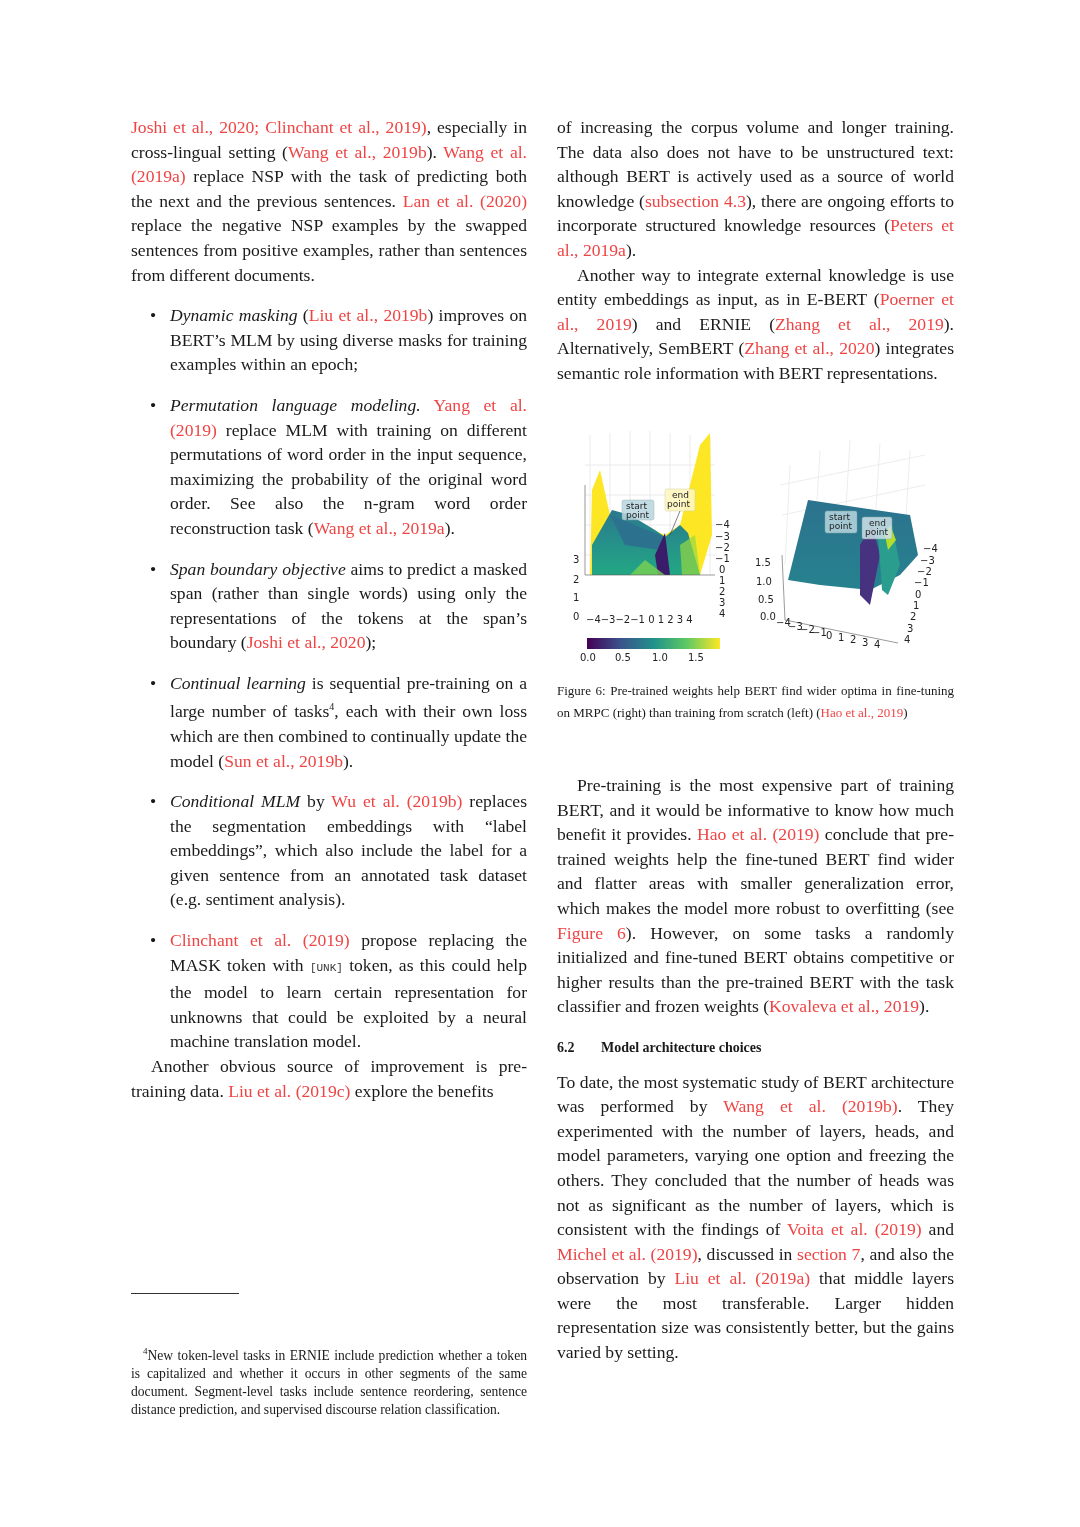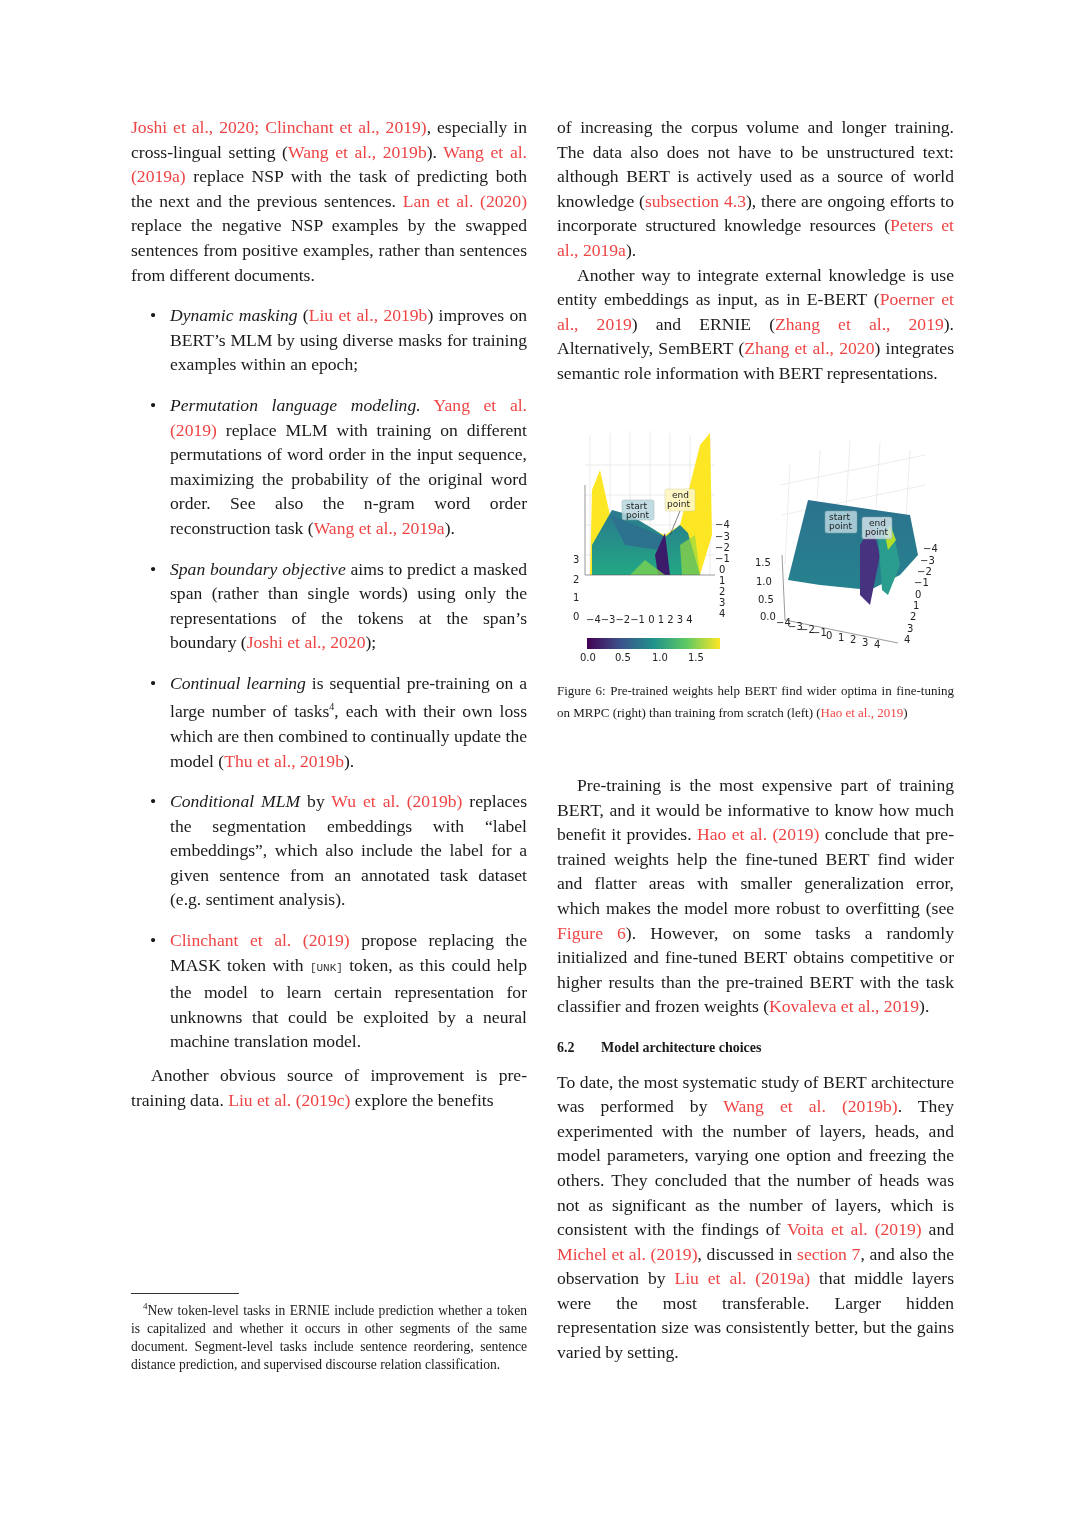--- a/index.html
+++ b/index.html
@@ -10,43 +10,43 @@
   .col-right { left: 557px; width: 397px; }
   .cite { color: #ef4444; }
   p { margin: 0; }
   .indent { text-indent: 20px; }
   ul.bullets { list-style: none; margin: 0; padding: 0; }
   ul.bullets li { position: relative; padding-left: 39px; margin-top: 16px; }
   ul.bullets li::before { content: "\2022"; position: absolute; left: 19px; top: 0; }
   em { font-style: italic; }
   .mono { font-family: "Liberation Mono", "DejaVu Sans Mono", monospace; font-size: 11px; color: #333; }
   .fnrule { position: absolute; left: 131px; top: 1293px; width: 108px; border-top: 1px solid #333; }
-  .footnote { position: absolute; left: 131px; top: 1297px; width: 396px; font-size: 13.6px; line-height: 18.3px; text-align: justify; }
+  .footnote { position: absolute; left: 131px; top: 1342px; width: 396px; font-size: 13.6px; line-height: 18.3px; text-align: justify; }
   .footnote sup { font-size: 9px; }
   .figure { position: absolute; left: 570px; top: 425px; width: 380px; height: 240px; }
   .caption { position: absolute; left: 557px; top: 680px; width: 397px; font-size: 13px; line-height: 21.5px; text-align: justify; }
   .heading { font-weight: bold; font-size: 14px; margin: 17px 0 9px 0; }
   .heading .num { display: inline-block; width: 44px; }
   .tick { font-family: "DejaVu Sans", sans-serif; font-size: 10px; fill: #222; }
   .lbl { font-family: "DejaVu Sans", sans-serif; font-size: 9px; fill: #222; }
 </style>
 </head>
 <body>
 
 <div class="col col-left">
   <p><span class="cite">Joshi et al., 2020; Clinchant et al., 2019)</span><span>, especially in cross-lingual setting (</span><span class="cite">Wang et al., 2019b</span><span>). </span><span class="cite">Wang et al. (2019a)</span><span> replace NSP with the task of predicting both the next and the previous sentences. </span><span class="cite">Lan et al. (2020)</span><span> replace the negative NSP examples by the swapped sentences from positive examples, rather than sentences from different documents.</span></p>
   <ul class="bullets" id="bullet-list">
       <li><em>Dynamic masking</em><span> (</span><span class="cite">Liu et al., 2019b</span><span>) improves on BERT’s MLM by using diverse masks for training examples within an epoch;</span></li>
       <li><em>Permutation language modeling.</em><span> </span><span class="cite">Yang et al. (2019)</span><span> replace MLM with training on different permutations of word order in the input sequence, maximizing the probability of the original word order. See also the n-gram word order reconstruction task (</span><span class="cite">Wang et al., 2019a</span><span>).</span></li>
       <li><em>Span boundary objective</em><span> aims to predict a masked span (rather than single words) using only the representations of the tokens at the span’s boundary (</span><span class="cite">Joshi et al., 2020</span><span>);</span></li>
-      <li><em>Continual learning</em><span> is sequential pre-training on a large number of tasks</span><sup style="font-size: 10px;">4</sup><span>, each with their own loss which are then combined to continually update the model (</span><span class="cite">Thu et al., 2019b</span><span>).</span></li>
+      <li><em>Continual learning</em><span> is sequential pre-training on a large number of tasks</span><sup style="font-size: 10px;">4</sup><span>, each with their own loss which are then combined to continually update the model (</span><span class="cite">Sun et al., 2019b</span><span>).</span></li>
       <li><em>Conditional MLM</em><span> by </span><span class="cite">Wu et al. (2019b)</span><span> replaces the segmentation embeddings with “label embeddings”, which also include the label for a given sentence from an annotated task dataset (e.g. sentiment analysis).</span></li>
       <li><span class="cite">Clinchant et al. (2019)</span><span> propose replacing the MASK token with </span><span class="mono">[UNK]</span><span> token, as this could help the model to learn certain representation for unknowns that could be exploited by a neural machine translation model.</span></li>
     </ul>
-  <p class="indent" style="margin-top:9px"><span>Another obvious source of improvement is pre-training data. </span><span class="cite">Liu et al. (2019c)</span><span> explore the benefits</span></p>
+  <p class="indent" style=""><span>Another obvious source of improvement is pre-training data. </span><span class="cite">Liu et al. (2019c)</span><span> explore the benefits</span></p>
 </div>
 
 <div class="fnrule"></div>
 <div class="footnote">
   <span style="padding-left:12px"></span><sup>4</sup><span>New token-level tasks in ERNIE include prediction whether a token is capitalized and whether it occurs in other segments of the same document. Segment-level tasks include sentence reordering, sentence distance prediction, and supervised discourse relation classification.</span>
 </div>
 
 <div class="col col-right">
   <p><span>of increasing the corpus volume and longer training. The data also does not have to be unstructured text: although BERT is actively used as a source of world knowledge (</span><span class="cite">subsection 4.3</span><span>), there are ongoing efforts to incorporate structured knowledge resources (</span><span class="cite">Peters et al., 2019a</span><span>).</span></p>
   <p class="indent"><span>Another way to integrate external knowledge is use entity embeddings as input, as in E-BERT (</span><span class="cite">Poerner et al., 2019</span><span>) and ERNIE (</span><span class="cite">Zhang et al., 2019</span><span>). Alternatively, SemBERT (</span><span class="cite">Zhang et al., 2020</span><span>) integrates semantic role information with BERT representations.</span></p>

